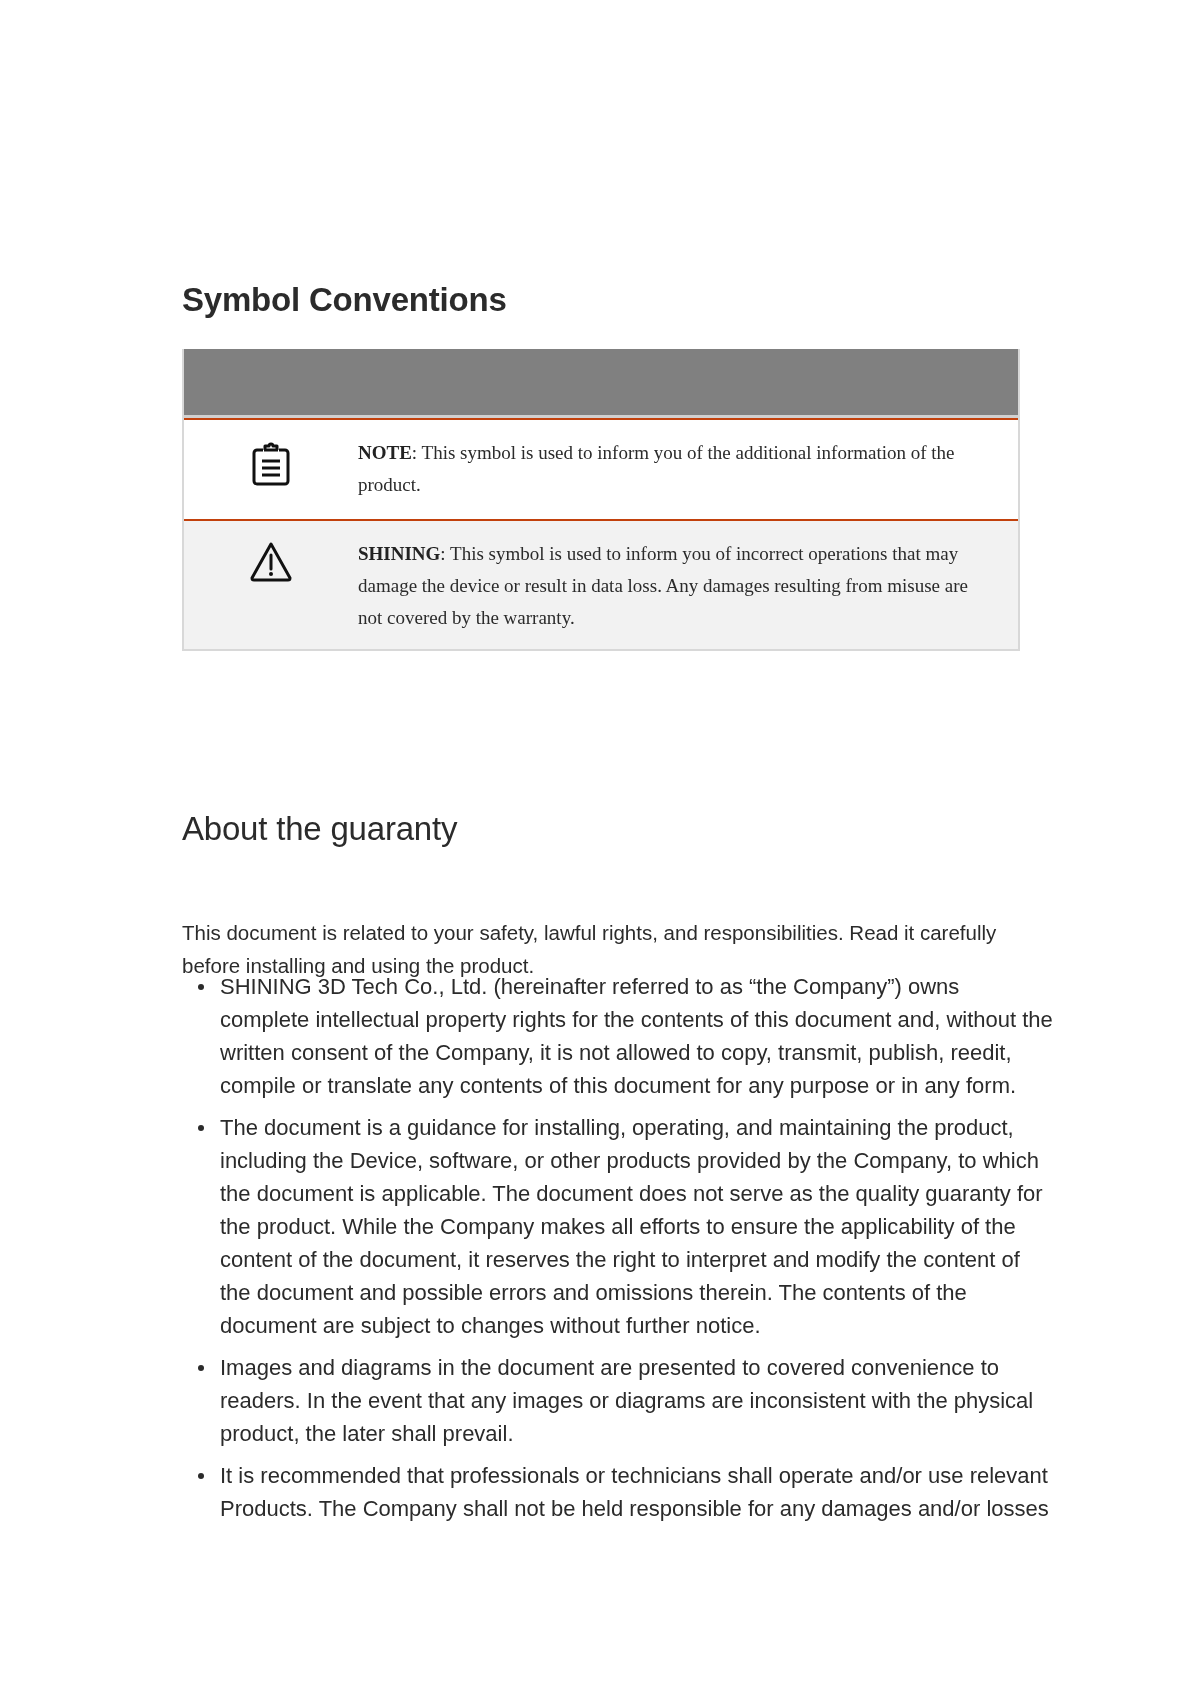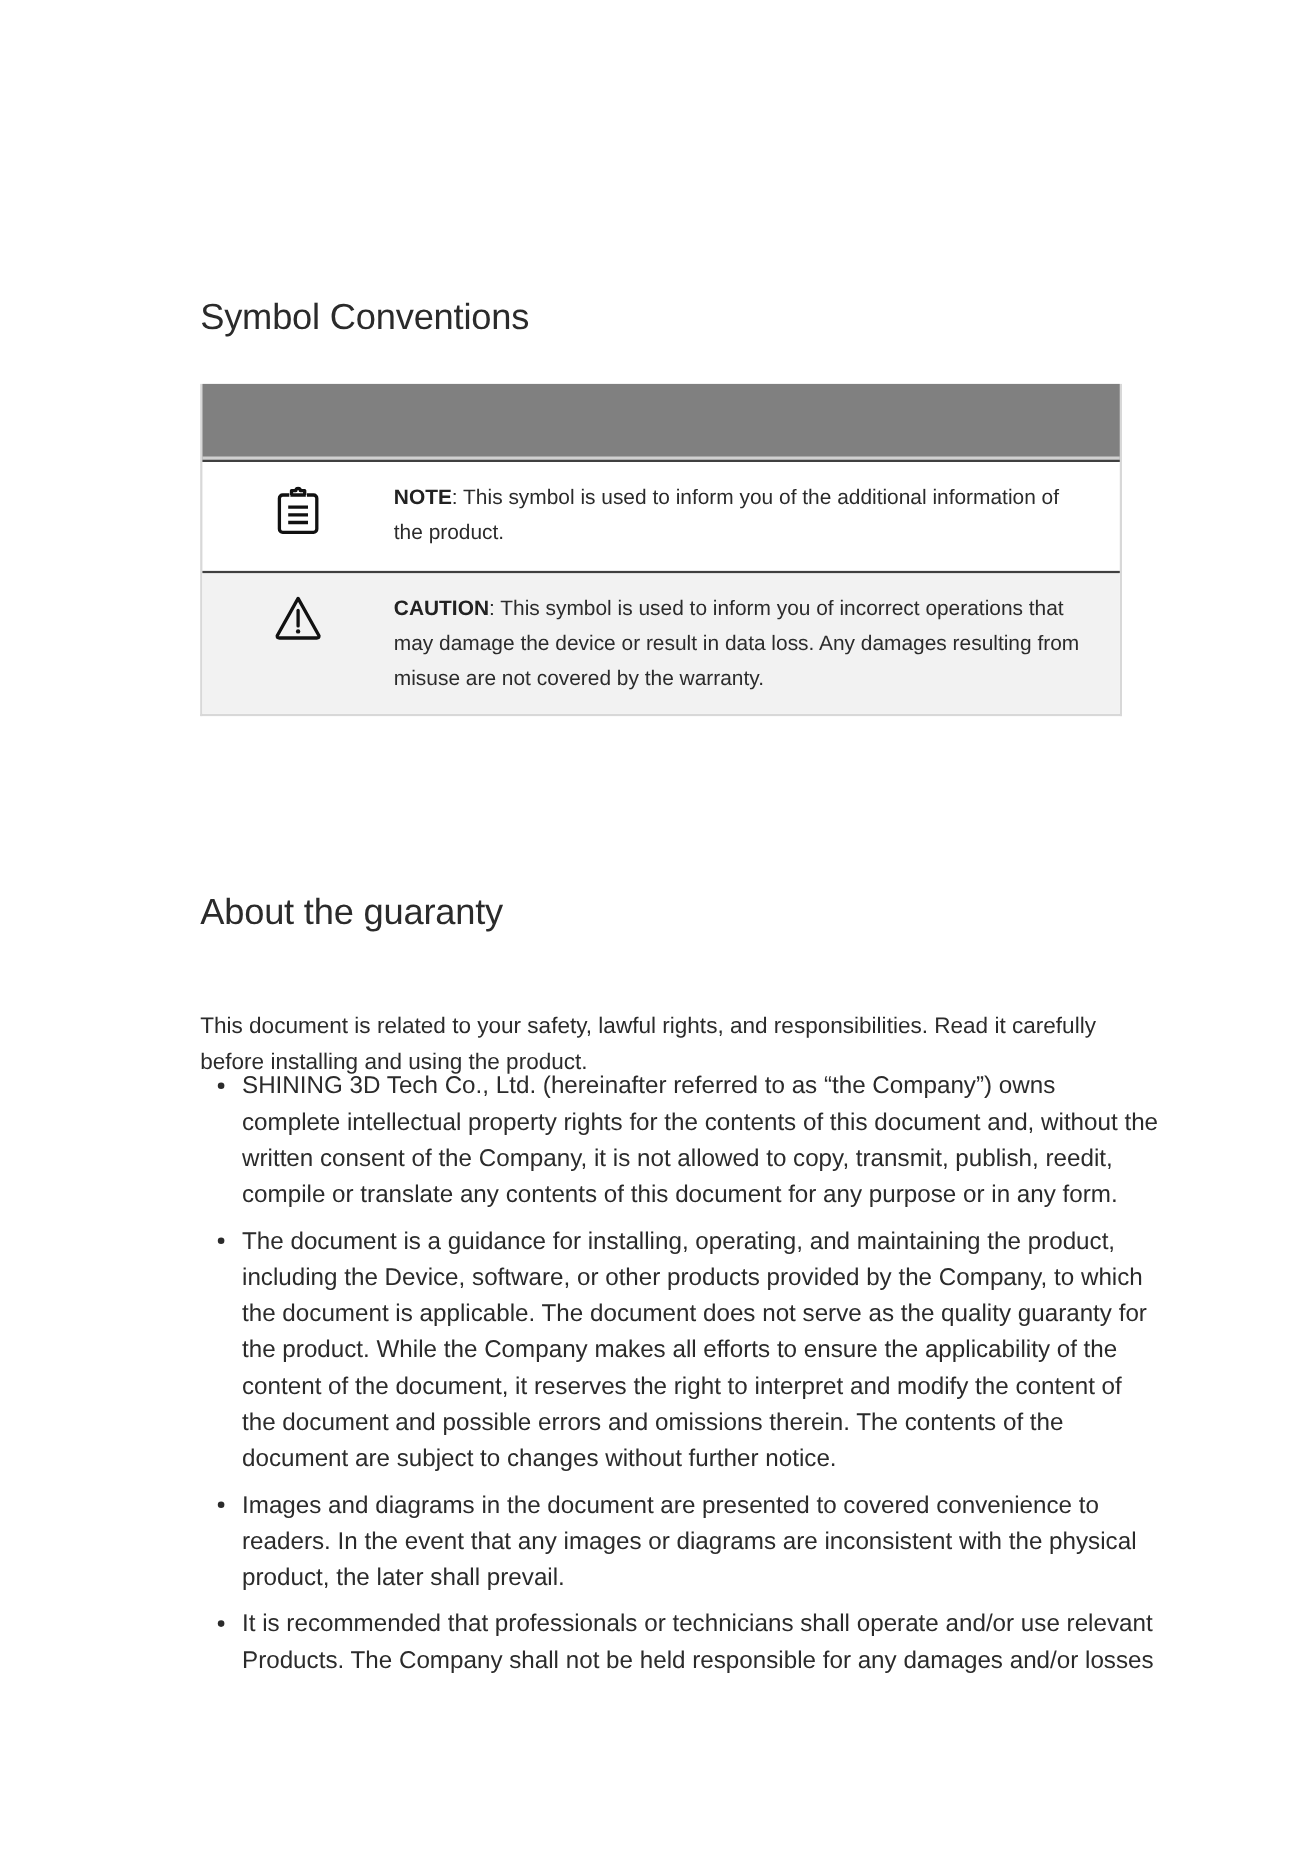--- a/index.html
+++ b/index.html
@@ -5,29 +5,29 @@
   html, body { margin: 0; padding: 0; background: #ffffff; }
   body {
     width: 1190px; height: 1684px; position: relative; overflow: hidden;
     font-family: "Liberation Sans", sans-serif; color: #2b2b2b;
   }
   .page { position: absolute; left: 182px; top: 0; width: 834px; }
   h1.section-title {
     font-weight: normal; font-size: 33px; line-height: 40px; margin: 0;
     color: #2b2b2b; letter-spacing: -0.2px;
   }
-  #title-symbols { position: absolute; top: 268px; left: 0; }
+  #title-symbols { position: absolute; top: 280px; left: 0; font-weight: bold; }
   #title-about { position: absolute; top: 809px; left: 0; }
 
   .sym-table {
     position: absolute; top: 349px; left: 0; width: 834px;
     border-collapse: collapse; border: 2px solid #d8d8d8; border-top: none;
   }
   .sym-head { height: 66px; background: #808080; border-bottom: 3px solid #d0d0d0; }
-  .sym-row { display: flex; border-top: 2px solid #404040; }
+  .sym-row { display: flex; border-top: 2px solid #c2410c; font-family: Liberation Serif, serif; }
   .sym-row:first-of-type { border-top: none; }
   .sym-row.shaded { background: #f2f2f2; }
   .sym-icon-cell { width: 174px; flex: none; display: flex; justify-content: center; padding-top: 22px; box-sizing: border-box; }
   .sym-text-cell {
     flex: 1; padding: 17px 34px 16px 0; font-size: 19px; line-height: 32px; color: #2b2b2b;
   }
   .sym-text-cell b { font-weight: bold; color: #222; }
   .row-note { height: 99px; }
   .row-caution { height: 128px; }
   .row-danger { height: 98px; }
@@ -74,21 +74,21 @@
     </div>
 
     <div class="sym-row row-caution shaded">
       <div class="sym-icon-cell">
         <svg width="44" height="42" viewBox="0 0 44 42">
           <path d="M22 3 L41 37 A2 2 0 0 1 39 39 H5 A2 2 0 0 1 3 37 Z" fill="none" stroke="#111" stroke-width="3" stroke-linejoin="round"></path>
           <line x1="22" y1="14" x2="22" y2="28" stroke="#111" stroke-width="3" stroke-linecap="round"></line>
           <circle cx="22" cy="33" r="2" fill="#111"></circle>
         </svg>
       </div>
-      <div class="sym-text-cell"><b>CAUTION</b><span>: This symbol is used to inform you of incorrect operations that may damage the device or result in data loss. Any damages resulting from misuse are not covered by the warranty.</span></div>
+      <div class="sym-text-cell"><b>SHINING</b><span>: This symbol is used to inform you of incorrect operations that may damage the device or result in data loss. Any damages resulting from misuse are not covered by the warranty.</span></div>
     </div>
 
   </div>
 
   <h1 class="section-title" id="title-about">About the guaranty</h1>
 
   <p class="intro">This document is related to your safety, lawful rights, and responsibilities. Read it carefully before installing and using the product.</p>
 
   <ul class="bullets">
     <li>SHINING 3D Tech Co., Ltd. (hereinafter referred to as “the Company”) owns complete intellectual property rights for the contents of this document and, without the written consent of the Company, it is not allowed to copy, transmit, publish, reedit, compile or translate any contents of this document for any purpose or in any form.</li>

